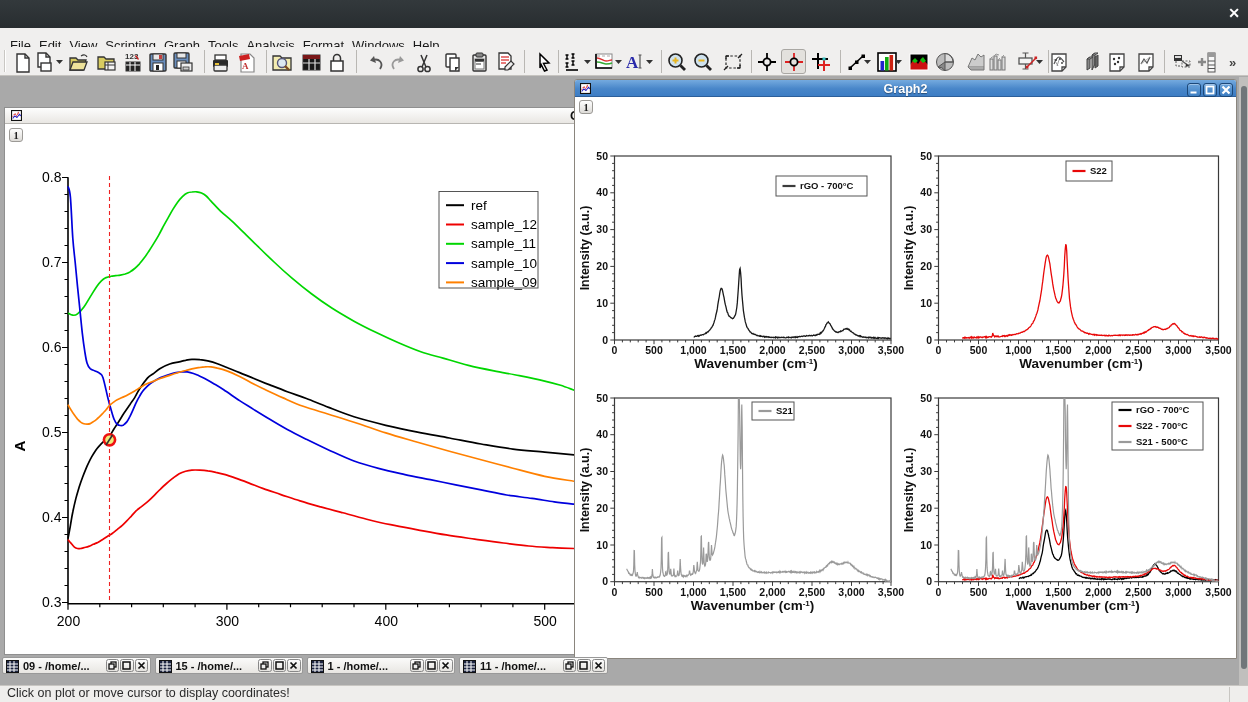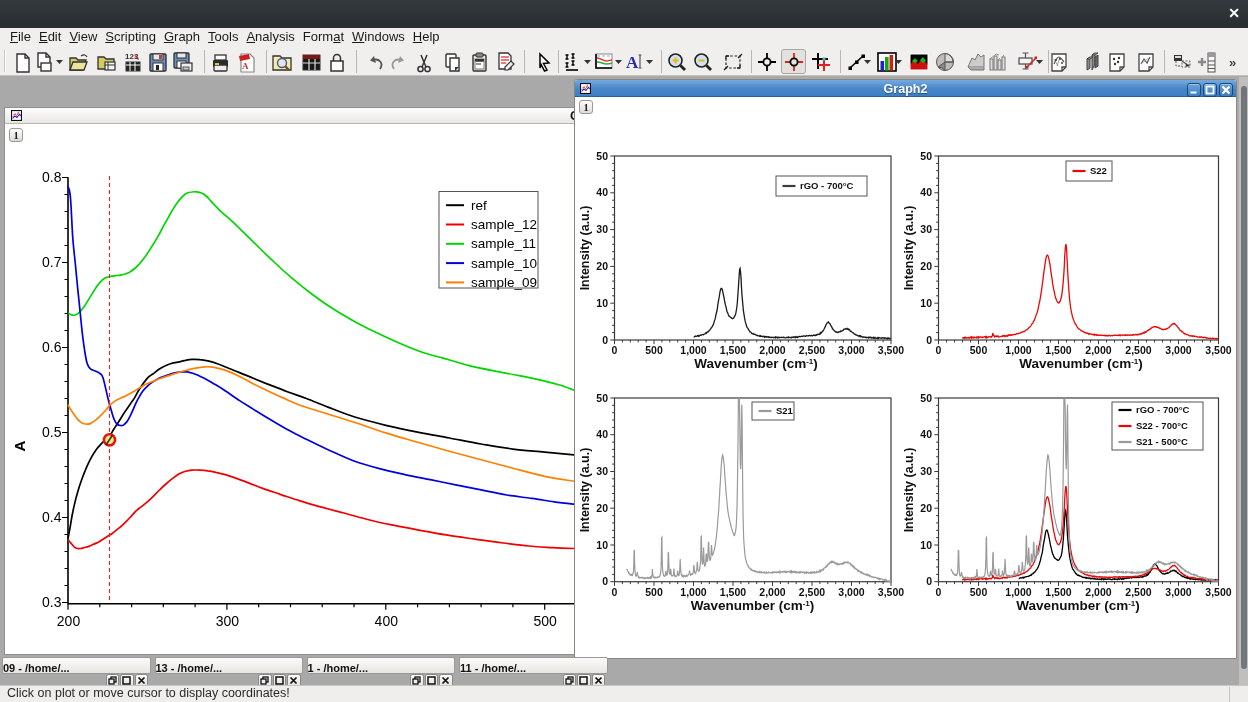--- a/index.html
+++ b/index.html
@@ -3,21 +3,21 @@
 * { margin:0; padding:0; box-sizing:border-box; }
 body { width:1248px; height:702px; overflow:hidden; position:relative;
   font-family:"Liberation Sans", sans-serif; background:#a9a9a9; }
 .titlebar { position:absolute; left:0; top:0; width:1248px; height:28px;
   background:linear-gradient(#33393c,#282d30); }
 .titlebar .tt { position:absolute; left:0; right:0; top:5px; text-align:center;
   color:#fff; font-weight:bold; font-size:13.2px; letter-spacing:0.2px; }
 .titlebar .tx { position:absolute; right:8px; top:5px; color:#fff; font-weight:bold; font-size:14px; }
 .menubar { position:absolute; left:0; top:28px; width:1248px; height:19px;
   background:#f0efee; font-size:13px; color:#1a1a1a; padding-left:6px; }
-.mi { display:inline-block; padding:1px 4px 0 4px; }
+.mi { display:inline-block; padding:10px 4px 0 4px; }
 .toolbar { position:absolute; left:0; top:47px; width:1248px; height:29px;
   background:#f0efee; border-bottom:1px solid #989690; }
 .toolbar:after { content:""; position:absolute; left:0; top:28px; width:100%; height:1px; background:#c6c4c0; }
 .thandle { position:absolute; left:4px; top:3px; width:2px; height:22px; background:#c9c7c3; border-right:1px solid #fff; }
 .ti { position:absolute; }
 .tsep { position:absolute; top:3px; width:1px; height:23px; background:#b9b7b3; }
 .workspace { position:absolute; left:0; top:77px; width:1248px; height:608px; background:#a9a9a9; }
 .win { position:absolute; background:#fff; border:1px solid #8f8f8f; }
 .wtitle { position:absolute; left:0; top:0; right:0; height:16px;
   background:linear-gradient(#fdfdfd,#e9e7e3); border-bottom:1px solid #b8b6b2; }
@@ -29,21 +29,21 @@
 .gtitle .gt { position:absolute; left:0; right:0; top:1.5px; text-align:center; color:#fff;
   font-weight:bold; font-size:12.5px; text-shadow:0 1px 1px rgba(0,0,0,.4); }
 .gbtn { position:absolute; top:3px; width:14px; height:14px; border-radius:3px;
   background:linear-gradient(#6ba3da,#3c7ec3); border:1px solid #1c4878;
   box-shadow:inset 0 1px 0 rgba(255,255,255,.35); }
 .gbtn svg { position:absolute; left:0; top:0; }
 .onebtn { position:absolute; width:14px; height:14px; border:1px solid #9c9a96; border-radius:3px;
   background:linear-gradient(#fefefe,#dddbd7); font-size:10.5px; font-weight:bold; color:#222;
   text-align:center; line-height:13px; font-family:"Liberation Serif",serif; }
 .minw { position:absolute; top:0; width:148.5px; height:17px; background:linear-gradient(#fbfbfa,#e8e6e2);
-  border:1px solid #999; border-radius:2px; display:flex;flex-direction:column; }
+  border:1px solid #999; border-radius:2px; display:flex; }
 .mt { font-size:11px; font-weight:bold; color:#111; padding-top:1.5px; white-space:nowrap; }
 .mbg { margin-left:auto; display:flex; padding-right:1px; }
 .mb { width:13.5px; height:13px; border:1px solid #888; border-radius:2.5px; margin:0.5px 0.5px;
   background:linear-gradient(#fcfcfc,#e4e2de); display:inline-flex; align-items:center; justify-content:center; }
 .taskrow { position:absolute; left:0; top:580px; width:1248px; height:18px; }
 .statusbar { position:absolute; left:0; top:685px; width:1248px; height:17px; background:#efeeec;
   border-top:1px solid #c8c6c2; font-size:12.5px; color:#2a2a2a; padding:0 0 0 7px; }
 .statusbar .grip { position:absolute; right:0px; top:1px; width:19px; height:15px; border-left:1px solid #c8c6c2; }
 .scrollv { position:absolute; left:1239px; top:0px; width:9px; height:608px; background:#c0bfbd; }
 .scrollv .thumb { position:absolute; left:1.5px; top:9px; width:6px; height:583px; background:#70767a; border-radius:3.5px; }
@@ -519,21 +519,21 @@
               <path d="M1.5 1.5l6 6M7.5 1.5l-6 6" stroke="#111" stroke-width="1.7"></path>
             </svg>
           </span>
         </span>
       </div>
       <div class="minw" style="left:154.5px">
         <svg width="13" height="13" viewBox="0 0 13 13" style="margin:2px 4px 0 3px">
           <rect x="0.5" y="0.5" width="12" height="12" fill="#1c2440" stroke="#111"></rect>
           <path d="M1 4h11M1 7h11M1 10h11M4 1v11M8 1v11" stroke="#fff" stroke-width="1"></path>
         </svg>
-        <span class="mt">13 - /home/...</span>
+        <span class="mt">15 - /home/...</span>
         <span class="mbg">
           <span class="mb">
             <svg width="9" height="9" viewBox="0 0 9 9">
               <rect x="3" y="1" width="5" height="5" fill="none" stroke="#111" stroke-width="1.3"></rect>
               <rect x="1" y="3" width="5" height="5" fill="#eee" stroke="#111" stroke-width="1.3"></rect>
             </svg>
           </span>
           <span class="mb">
             <svg width="9" height="9" viewBox="0 0 9 9">
               <rect x="1" y="1" width="7" height="7" fill="none" stroke="#111" stroke-width="1.5"></rect>

